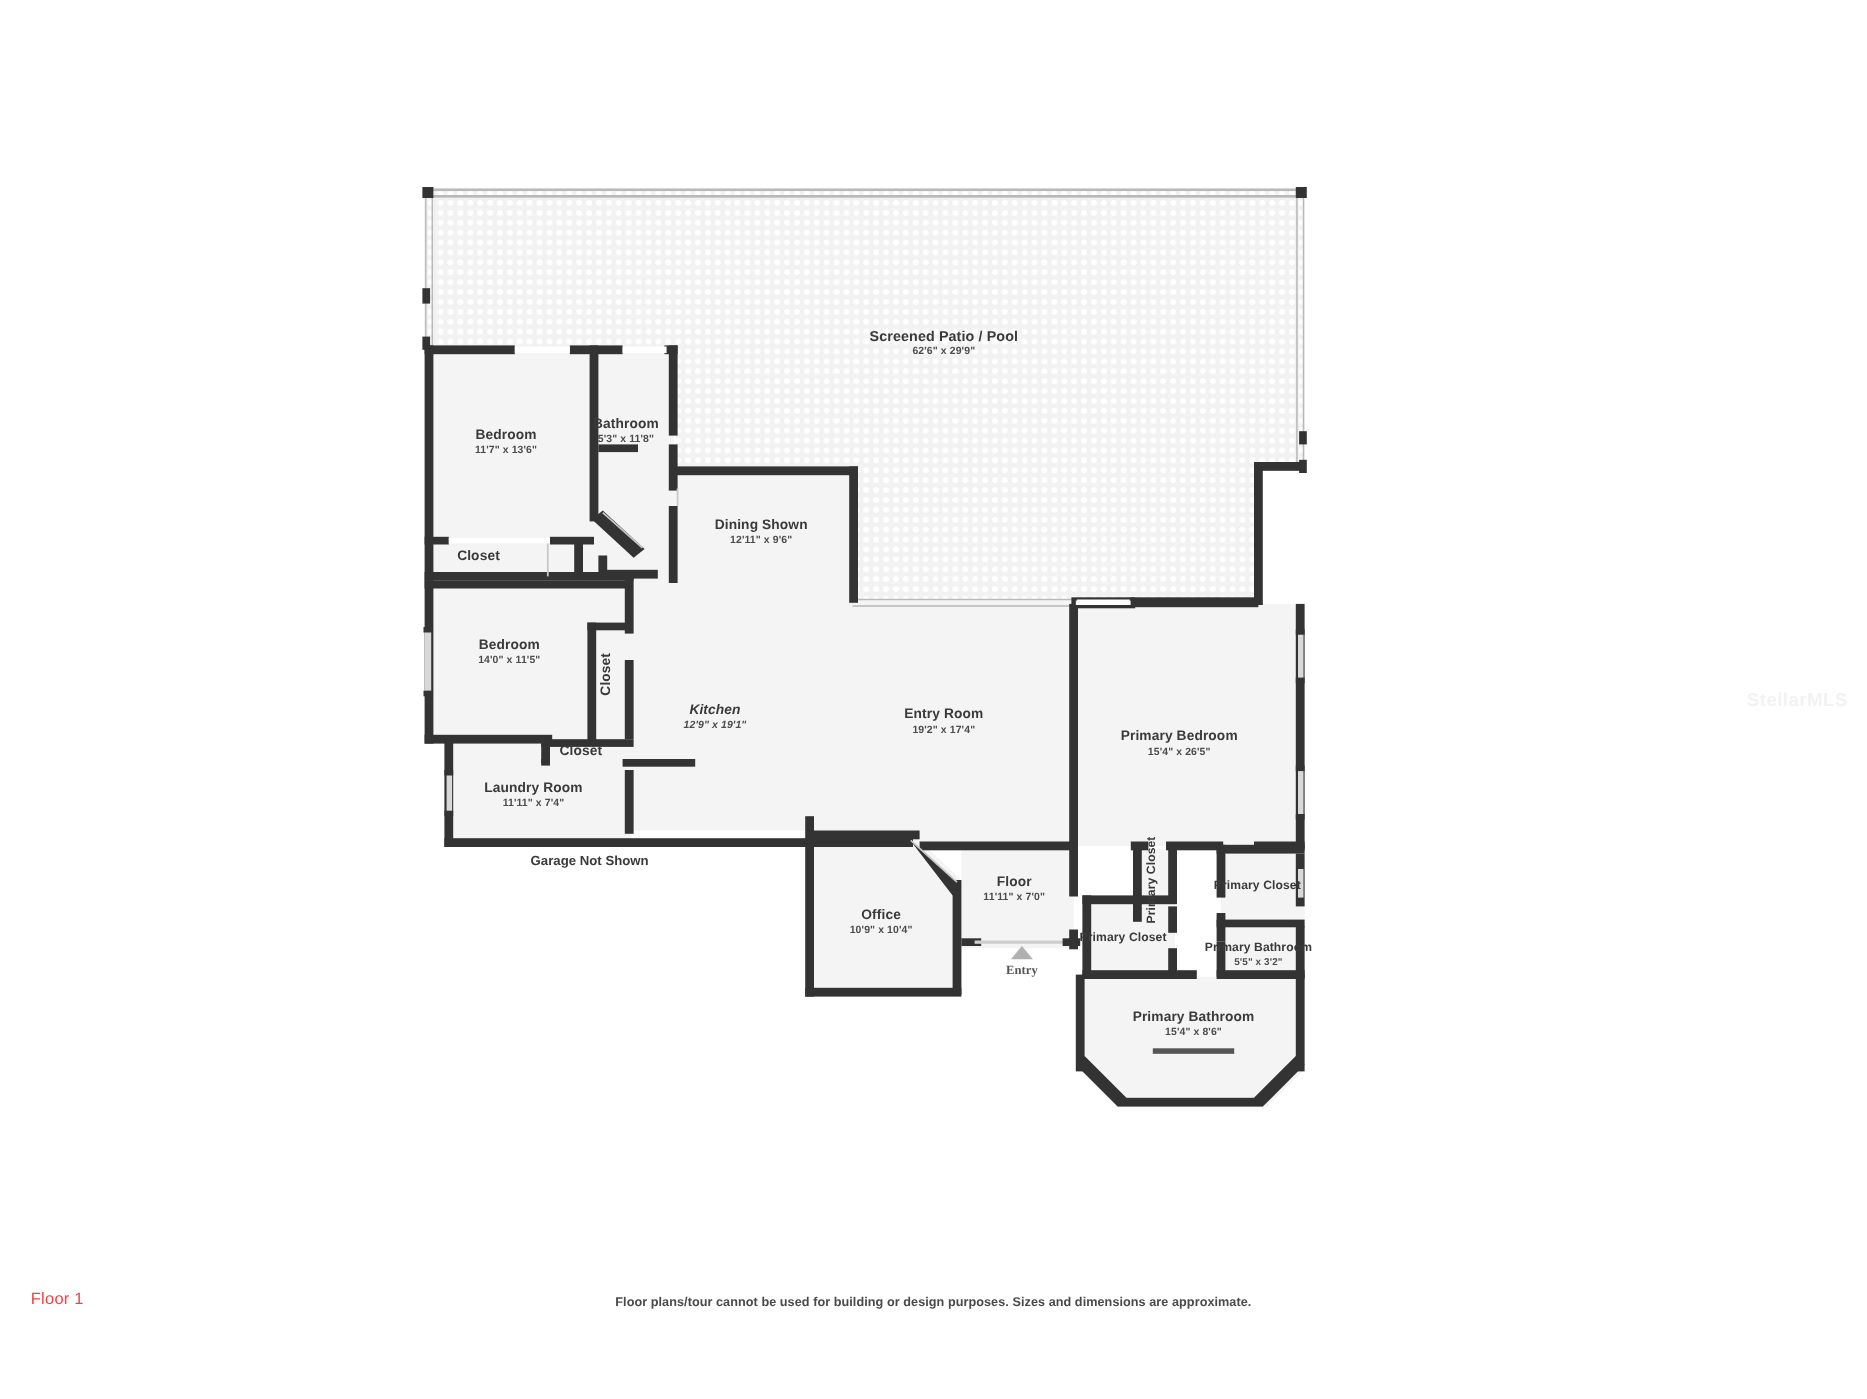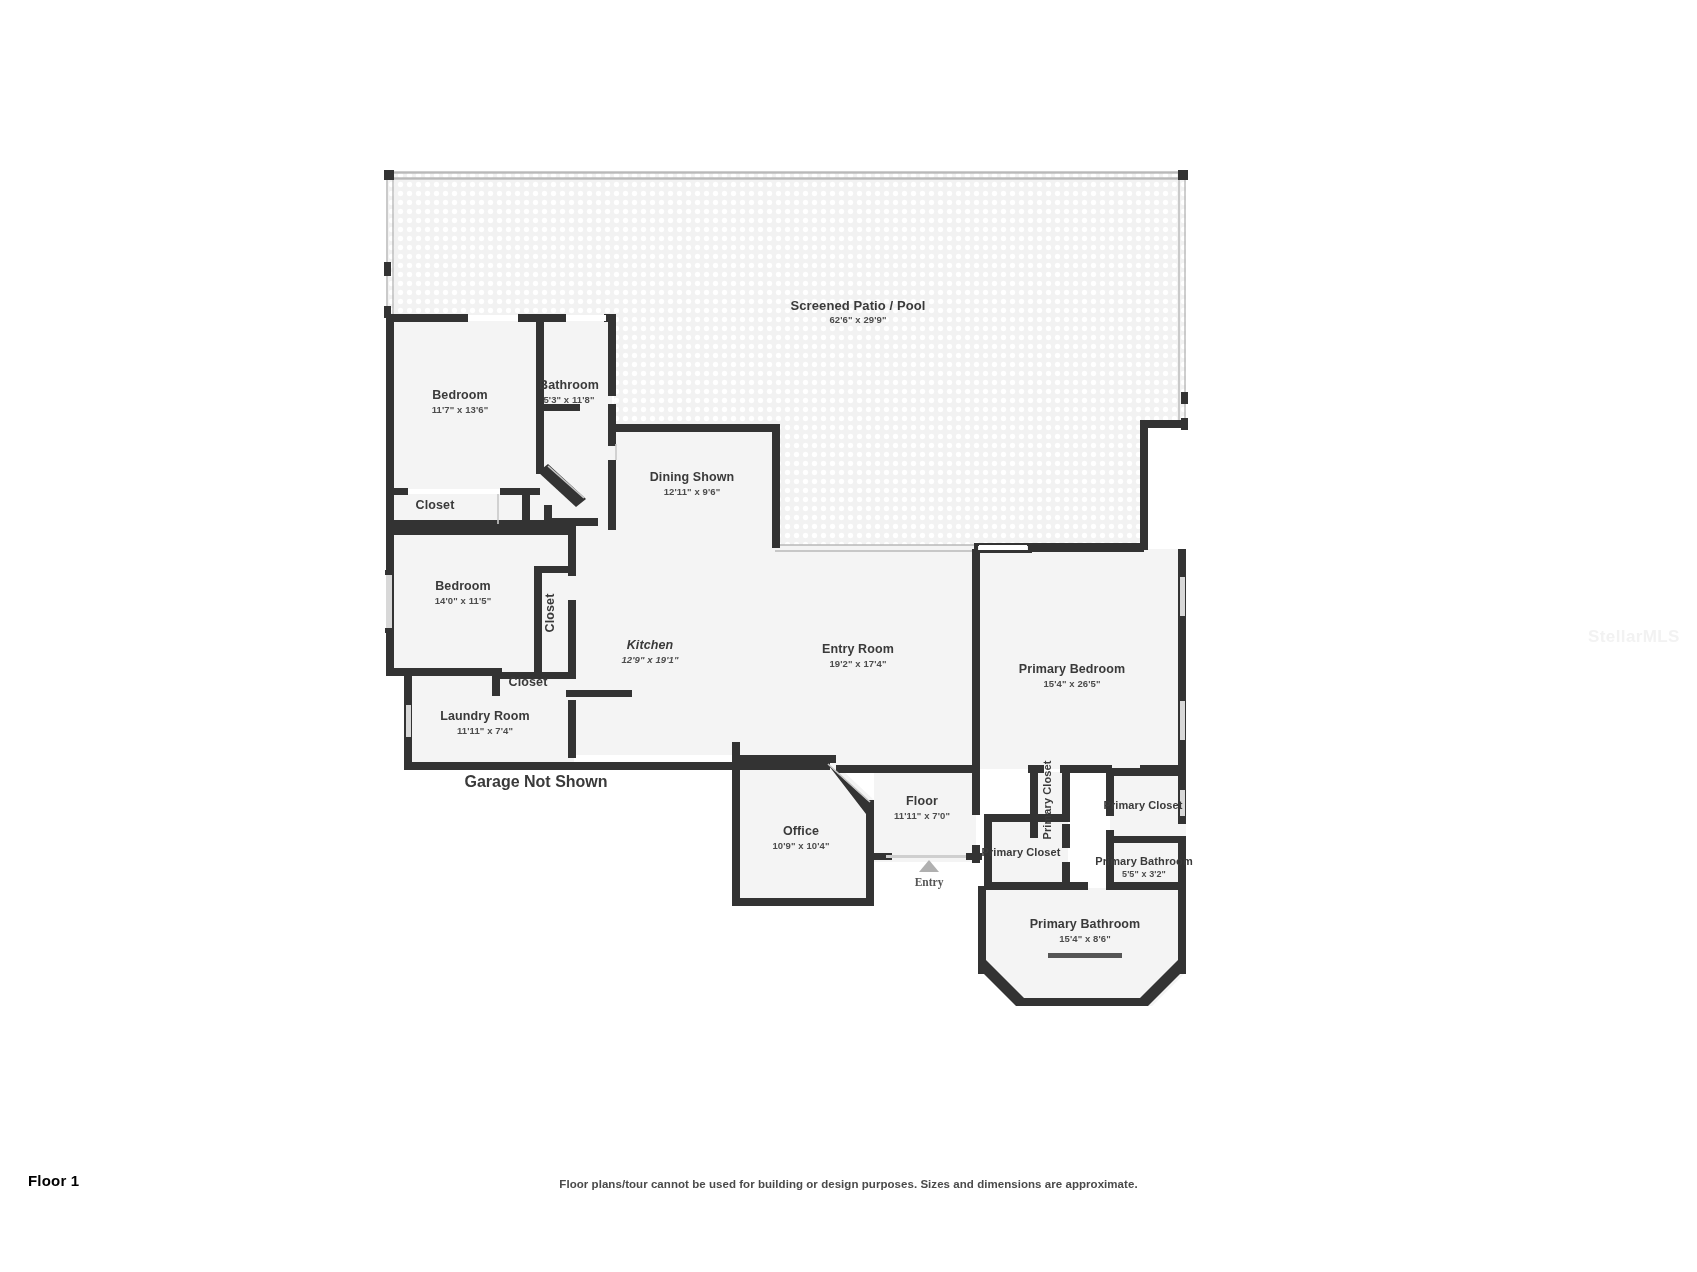--- a/index.html
+++ b/index.html
@@ -23,23 +23,23 @@
     width: 1697px;
     height: 1272px;
   }
 
   
   .footer-floor-label {
     position: absolute;
     left: 28px;
     top: 1172px;
     font-size: 15px;
-    font-weight: 700;
+    font-weight: 400;
     letter-spacing: 0.2px;
-    color: #000000;
+    color: #ef4444;
   }
   .footer-disclaimer {
     position: absolute;
     left: 0;
     top: 1178px;
     width: 1697px;
     text-align: center;
     font-size: 11.5px;
     font-weight: 700;
     color: #4a4a4a;
@@ -88,21 +88,21 @@
   .room-label.vertical {
     transform: translate(-50%, -50%) rotate(-90deg);
   }
 
   .room-label.small .rl-name { font-size: 11px; }
   .room-label.small .rl-dims { font-size: 9px; }
 
   .note-label {
     position: absolute;
     transform: translate(-50%, -50%);
-    font-size: 16px;
+    font-size: 12px;
     font-weight: 700;
     color: #3a3a3a;
     white-space: nowrap;
   }
 
   .entry-label {
     position: absolute;
     transform: translate(-50%, 0);
     font-size: 11.5px;
     font-weight: 700;

